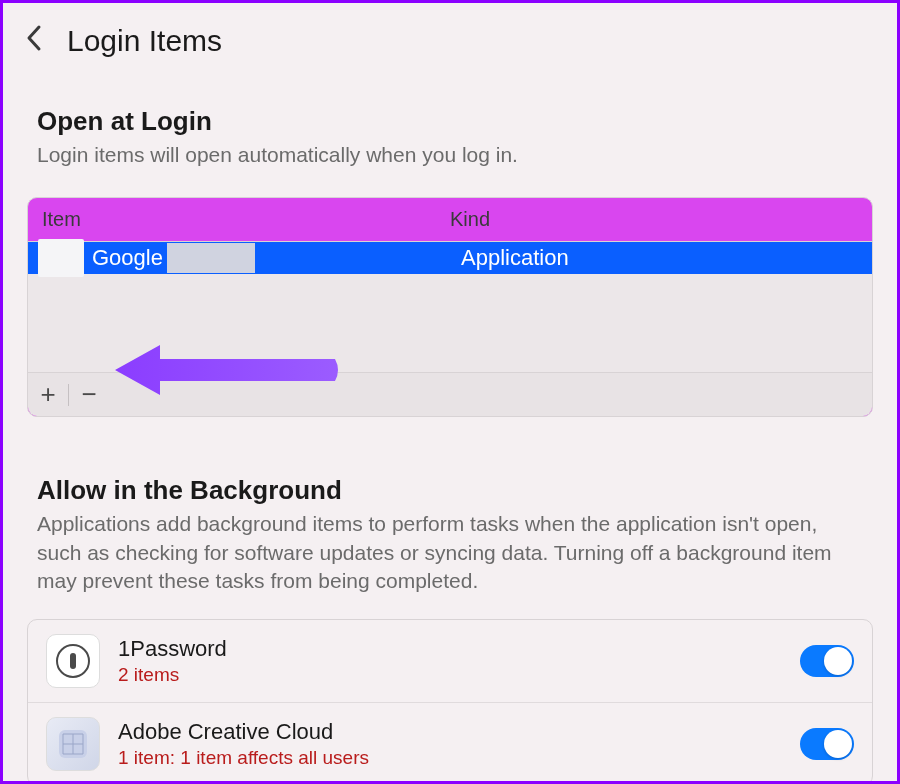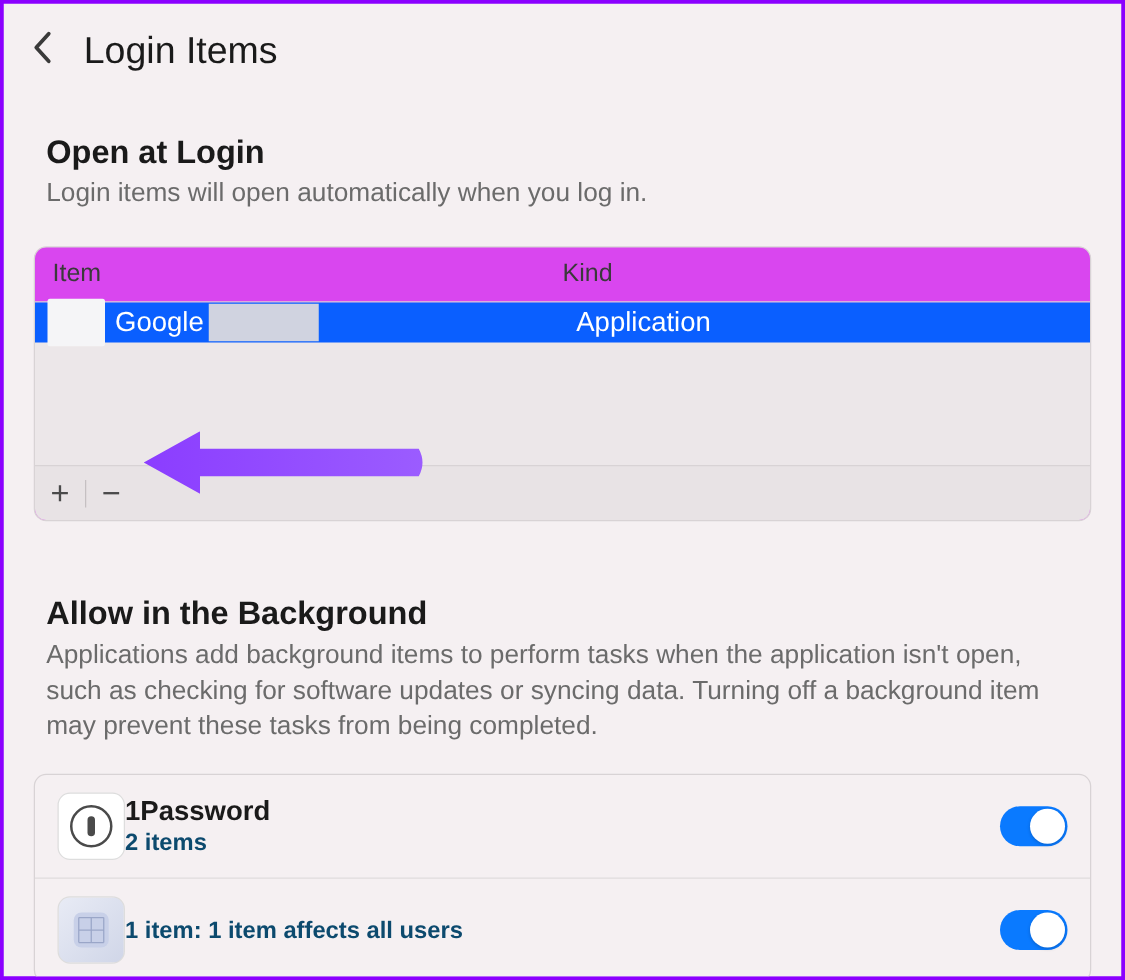--- a/index.html
+++ b/index.html
@@ -137,21 +137,21 @@
       margin-top: 24px;
       border: 1px solid #d8d3d5;
       border-radius: 10px;
       background: #f5f0f2;
       overflow: hidden;
     }
     .bg-item {
       display: flex;
       align-items: center;
       padding: 14px 18px;
-      font-weight: bold;
+      gap: 18px;
     }
     .bg-item + .bg-item {
       border-top: 1px solid #e0dbdd;
     }
     .bg-icon {
       width: 54px;
       height: 54px;
       border-radius: 10px;
       background: #fff;
       border: 1px solid #ddd;
@@ -162,21 +162,21 @@
     }
     .bg-text {
       flex: 1;
     }
     .bg-name {
       font-size: 22px;
       color: #1a1a1a;
     }
     .bg-sub {
       font-size: 19px;
-      color: #0c4a6e;
+      color: #b91c1c;
       margin-top: 2px;
     }
     .toggle {
       width: 54px;
       height: 32px;
       background: #0a7aff;
       border-radius: 16px;
       position: relative;
       cursor: pointer;
       flex-shrink: 0;
@@ -269,19 +269,20 @@
     </div>
   </div>
   <div class="bg-item">
     <div class="bg-icon adobe-icon">
       <svg width="40" height="40" viewBox="0 0 40 40">
           <rect x="6" y="6" width="28" height="28" rx="6" fill="#c8d0e8"></rect>
           <path d="M10 10 h20 M10 20 h20 M10 30 h20 M10 10 v20 M20 10 v20 M30 10 v20" stroke="#9aa6c8" stroke-width="1"></path>
         </svg>
     </div>
     <div class="bg-text">
+      <div class="bg-name">Adobe Creative Cloud</div>
       <div class="bg-sub">1 item: 1 item affects all users</div>
     </div>
     <div class="toggle">
       <div class="toggle-knob"></div>
     </div>
   </div>
 </div>
 
 </body></html>

